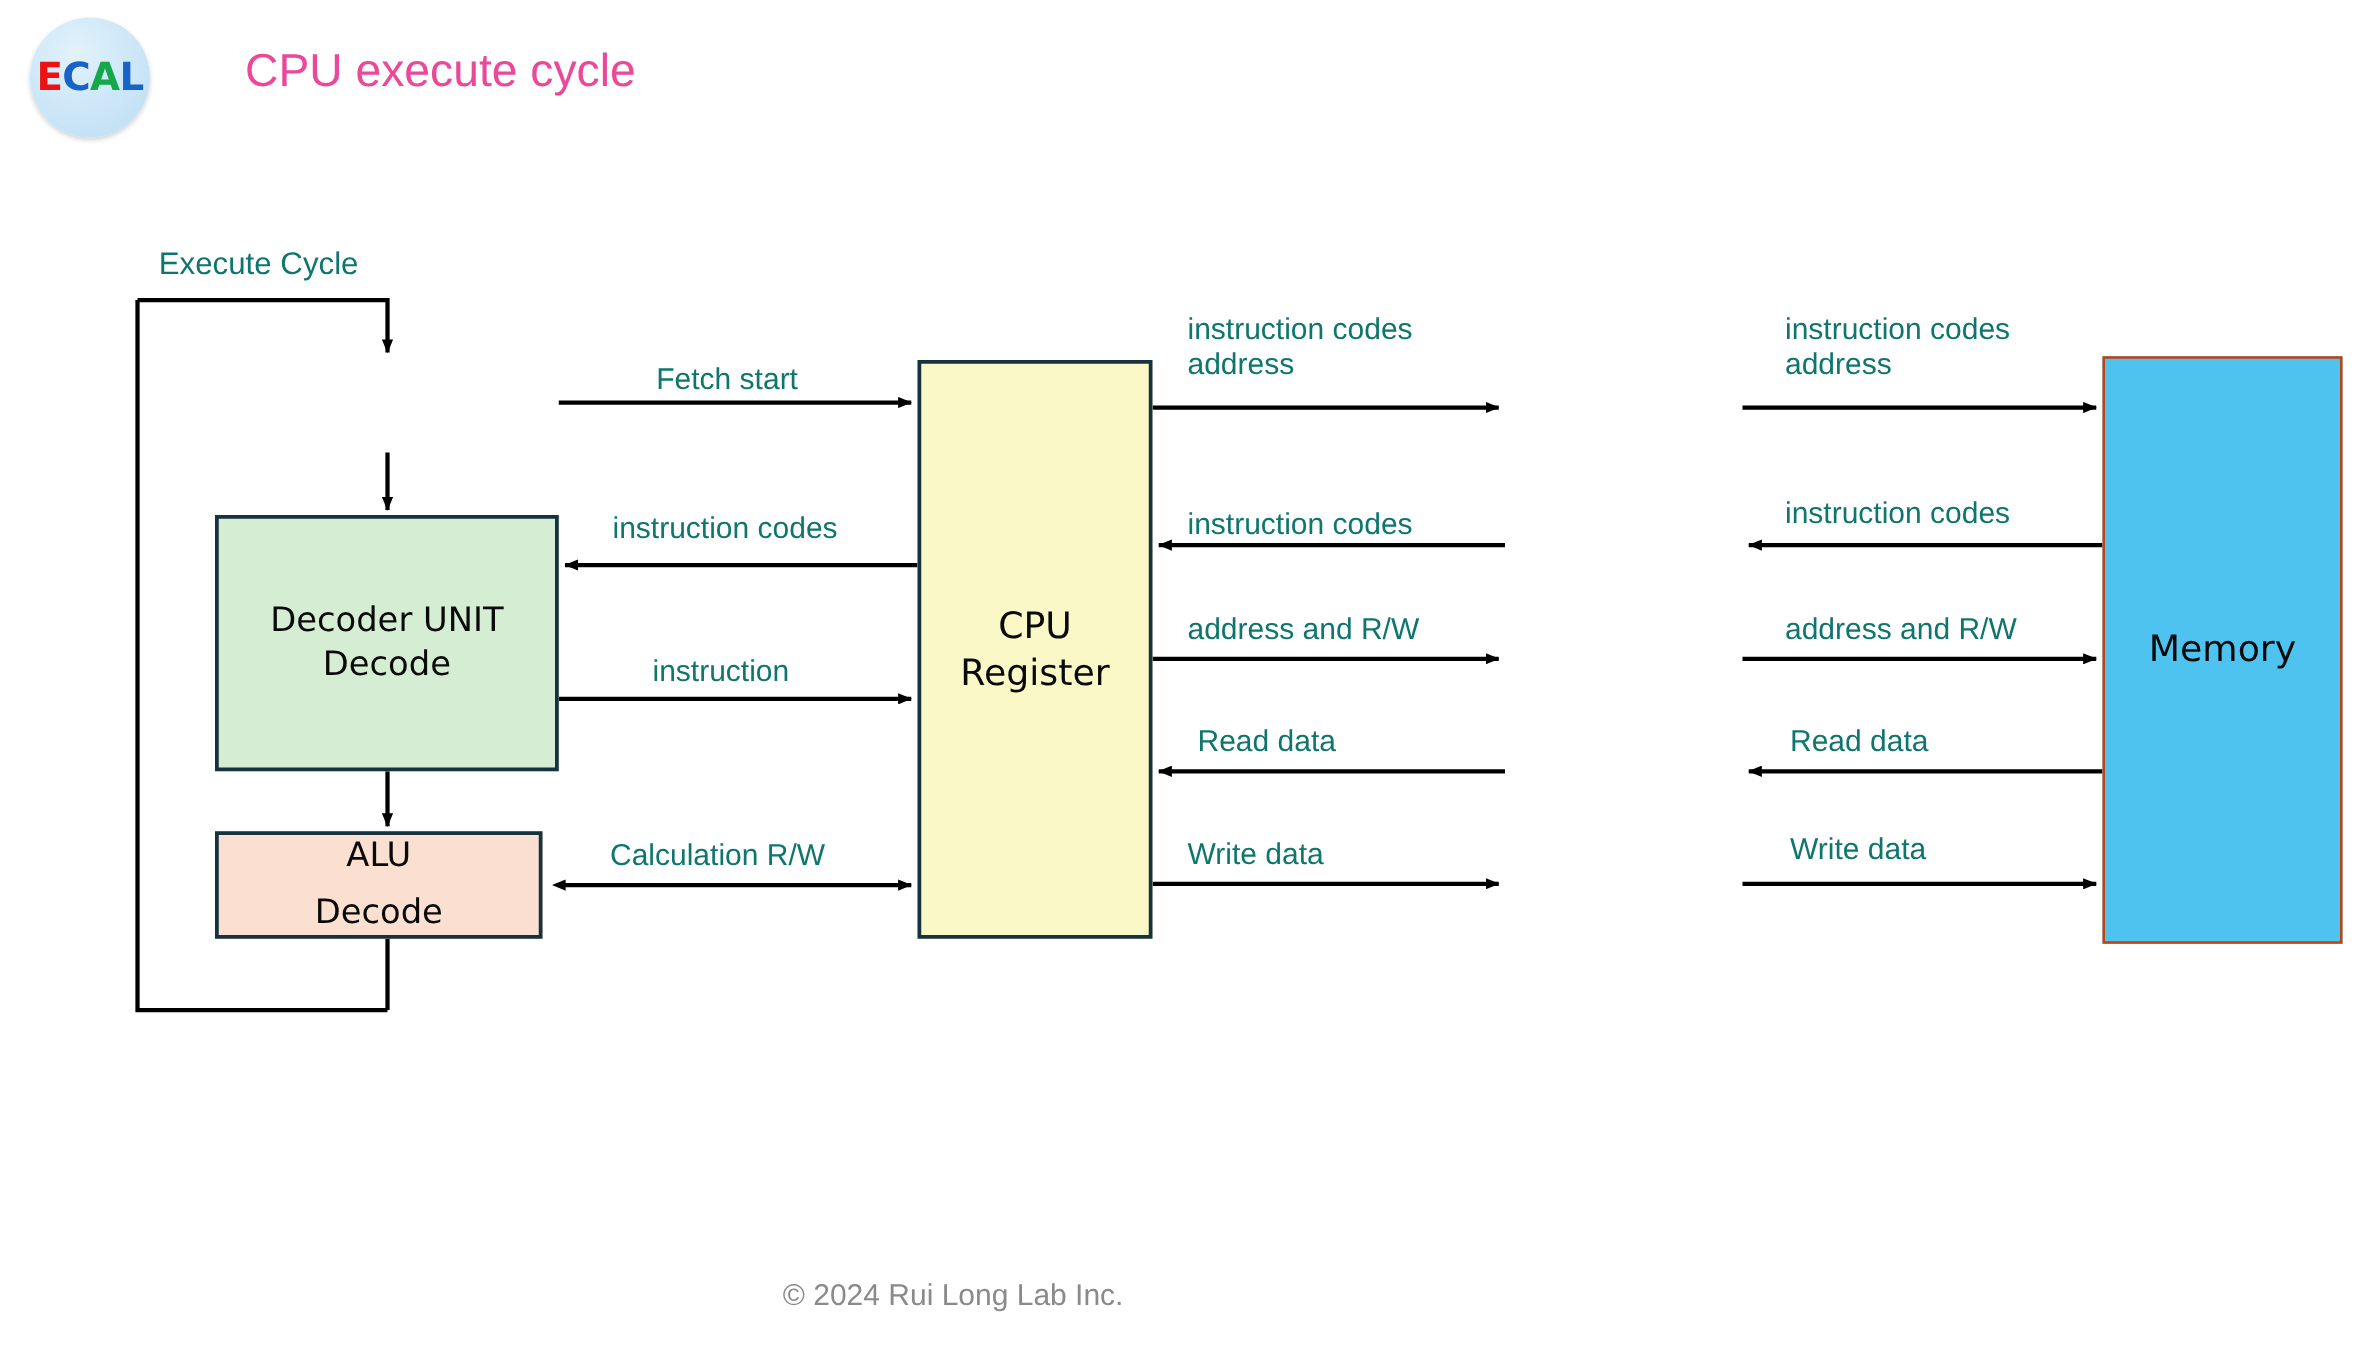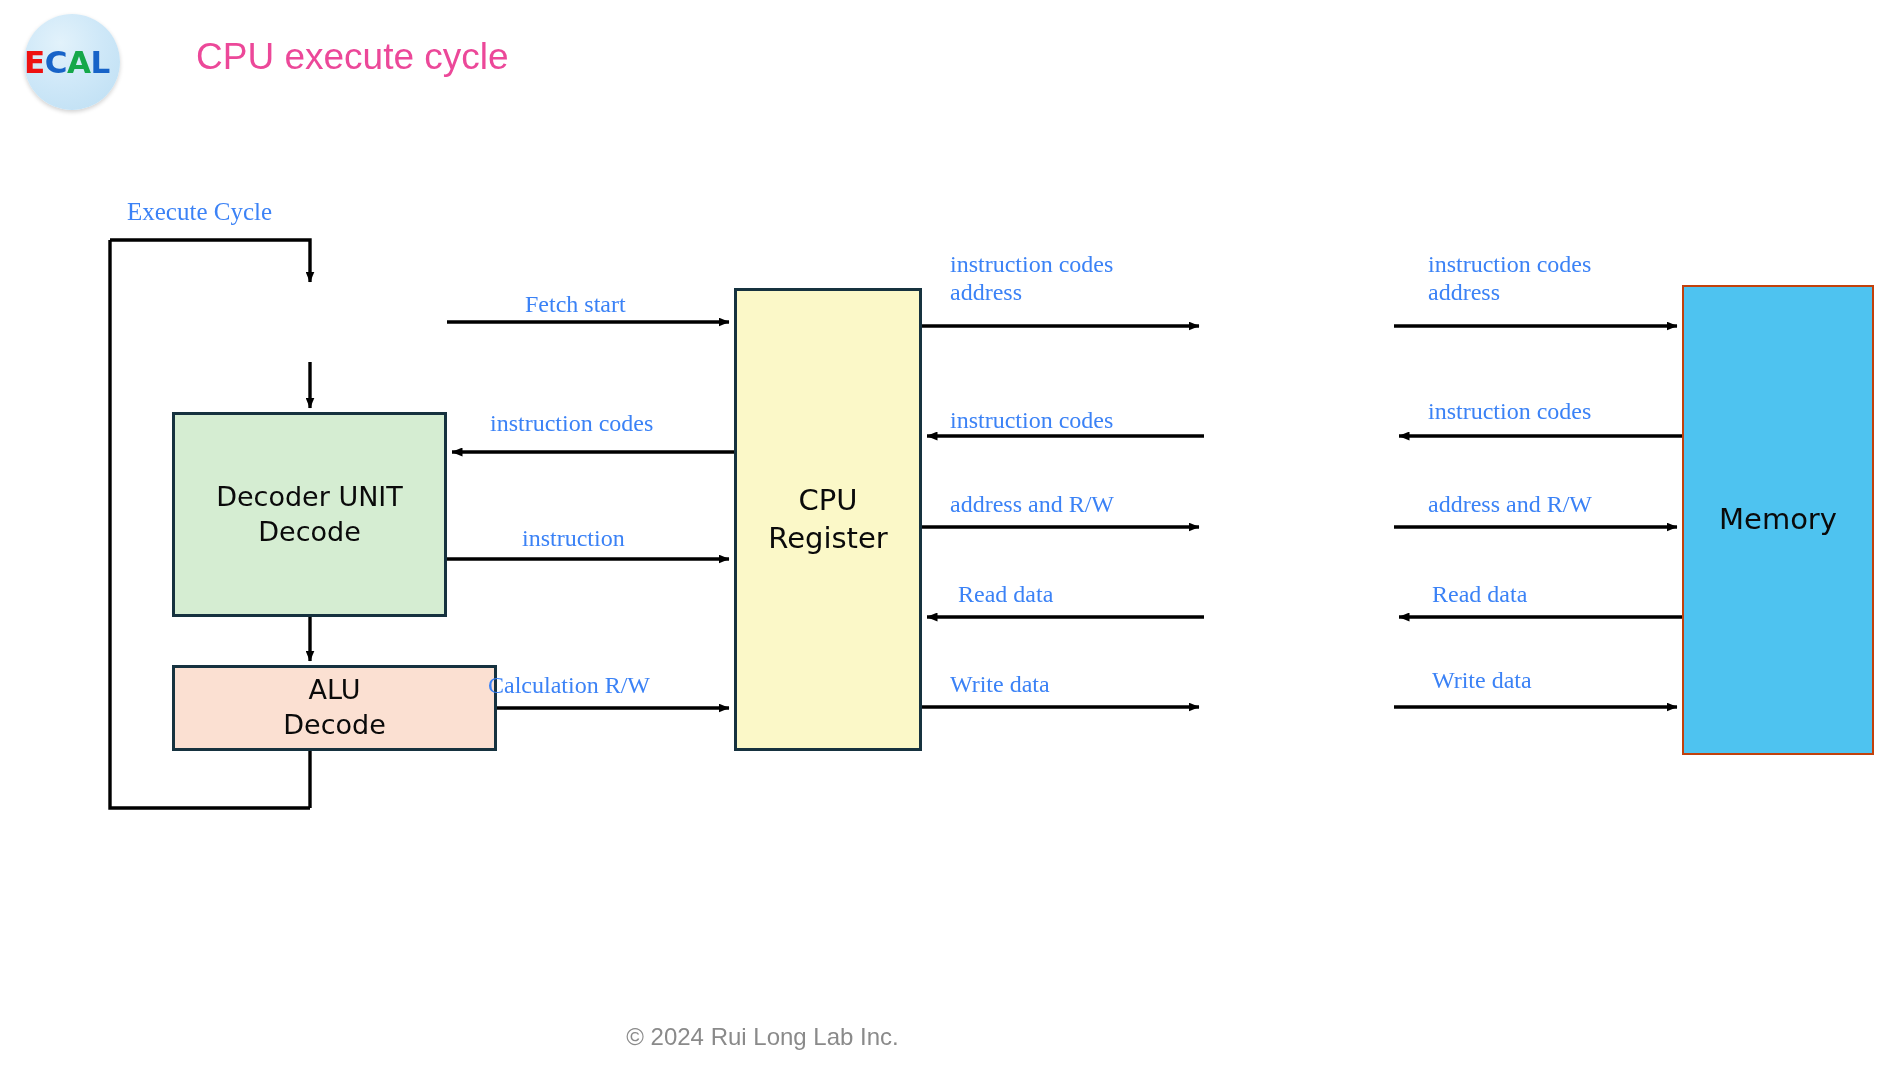--- a/index.html
+++ b/index.html
@@ -23,21 +23,21 @@
   }
   #logo {
     position: absolute;
     left: 24px; top: 14px;
     width: 96px; height: 96px;
     border-radius: 50%;
     background: radial-gradient(circle at 38% 30%, #e2f2fb 0%, #cfe8f8 45%, #bcdef3 100%);
     box-shadow: 0 2px 4px rgba(0,0,0,0.18);
     display: flex;
     align-items: center;
-    justify-content: flex-start;
+    justify-content: center;
   }
   #logo-text {
     font-family: "DejaVu Sans", sans-serif;
     font-size: 31px;
     font-weight: bold;
     letter-spacing: -0.5px;
     line-height: 1;
     white-space: nowrap;
   }
   #logo-text .l-e { color: #ee1111; }
@@ -89,23 +89,24 @@
     font-size: 27px;
   }
   #blk-decoder {
     left: 172px; top: 412px;
     width: 275px; height: 205px;
     background: #d5edd2;
     font-size: 27px;
   }
   #blk-alu {
     left: 172px; top: 665px;
-    width: 325px; height: 86px;
+    width: 262px; height: 86px;
     background: #fbe0d2;
     font-size: 27px;
+    justify-content: space-between;
   }
   #blk-cpureg {
     left: 734px; top: 288px;
     width: 188px; height: 463px;
     background: #fbf8c8;
     font-size: 29px;
   }
   #blk-bus {
     left: 1204px; top: 283px;
     width: 190px; height: 470px;
@@ -117,23 +118,23 @@
     left: 1682px; top: 285px;
     width: 192px; height: 470px;
     background: #4ec3f0;
     border: 2px solid #c2410c;
     font-size: 29px;
   }
 
   
   .lbl {
     position: absolute;
-    font-family: Liberation Serif, serif;
+    font-family: Liberation Sans, sans-serif;
     font-size: 24px;
-    color: #3b82f6;
+    color: #0f766e;
     white-space: nowrap;
     line-height: 1.18;
   }
   .lbl.two-line { line-height: 1.18; }
 
   #lbl-execute-cycle {
     left: 127px; top: 197px;
     font-size: 25px;
   }
 

